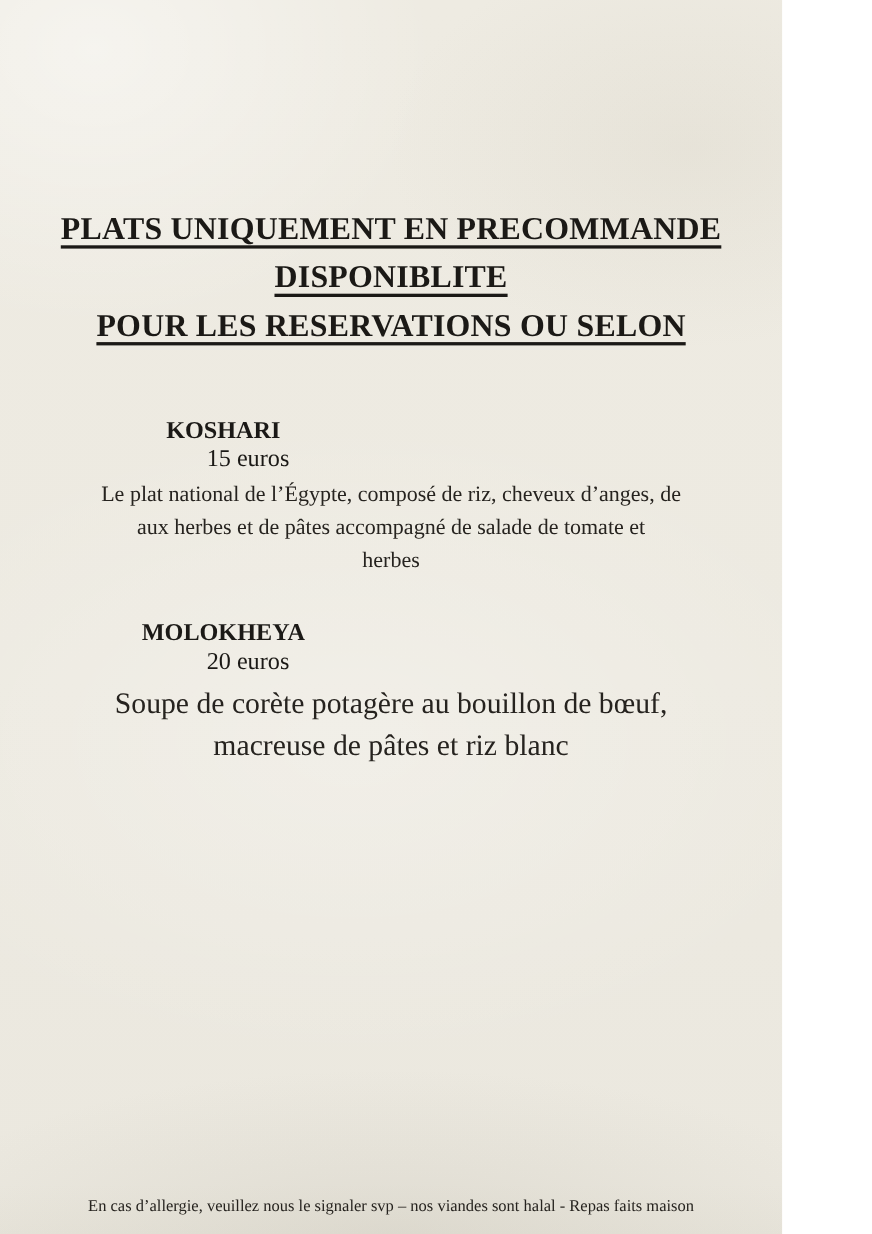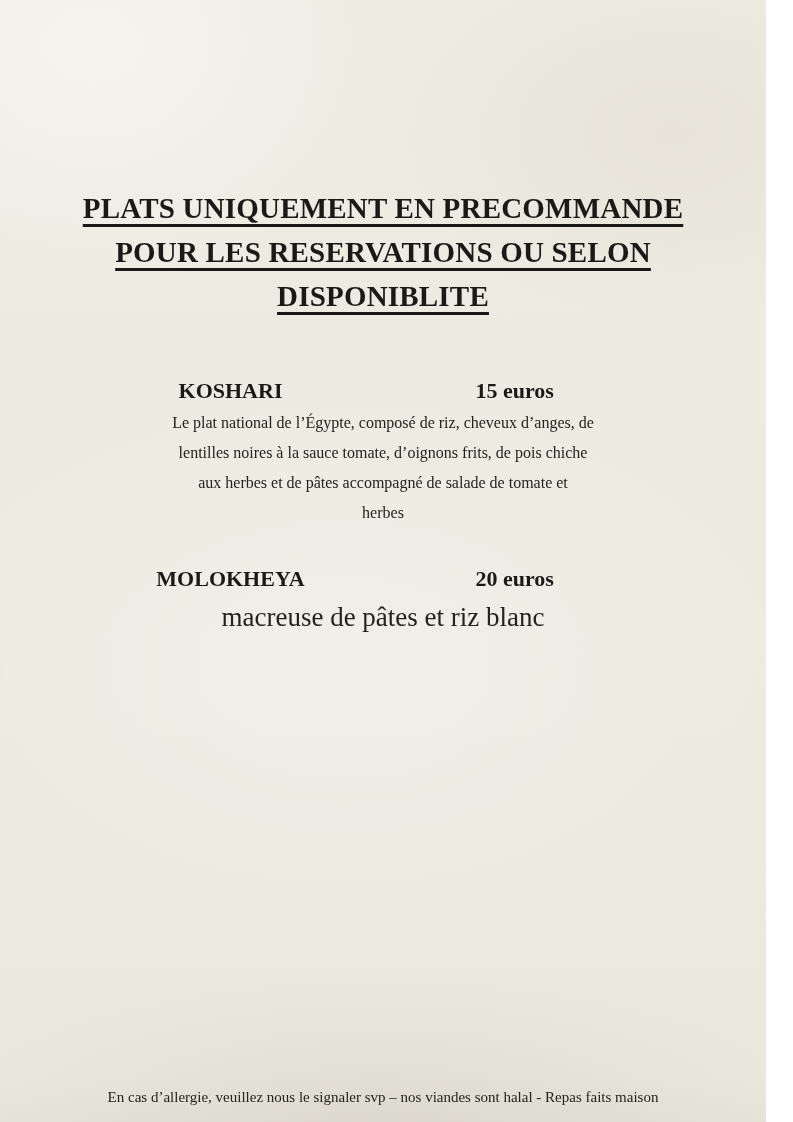--- a/index.html
+++ b/index.html
@@ -7,21 +7,21 @@
     padding: 0;
   }
   body {
     width: 793px;
     height: 1122px;
     overflow: hidden;
     font-family: "Liberation Serif", "DejaVu Serif", serif;
   }
   .page {
     position: relative;
-    width: 766px;
+    width: 711px;
     height: 1122px;
     color: #1d1b18;
     background:
       radial-gradient(ellipse 420px 280px at 88% 12%, rgba(205,199,183,0.22), transparent 65%),
       radial-gradient(ellipse 520px 420px at 12% 4%, rgba(255,255,255,0.45), transparent 60%),
       radial-gradient(ellipse 680px 420px at 45% 60%, rgba(255,255,255,0.25), transparent 70%),
       radial-gradient(ellipse 600px 200px at 50% 100%, rgba(170,164,148,0.18), transparent 75%),
       linear-gradient(to bottom, #eeebe2 0%, #edeae1 55%, #ebe8df 96%, #e7e4da 100%);
   }
   .content {
@@ -40,46 +40,47 @@
   }
   .title > div {
     text-decoration: underline;
     text-decoration-thickness: 2.5px;
     text-underline-offset: 6px;
   }
   .dish-row {
     display: flex;
     justify-content: space-between;
     align-items: baseline;
+    flex-direction: column;
   }
   .dish-name {
     display: inline-block;
     width: 320px;
     text-align: center;
     font-size: 22px;
     font-weight: bold;
     color: #1b1916;
   }
   .dish-price {
     display: inline-block;
     width: 220px;
-    text-align: left;
+    text-align: right;
     font-size: 22px;
-    font-weight: bold;
+    font-weight: normal;
     color: #1b1916;
   }
   .dish-koshari .dish-row { margin-top: 60px; }
   .dish-molokheya .dish-row { margin-top: 38px; }
   .dish-desc {
     text-align: center;
     color: #26231f;
   }
   .desc-small {
     margin-top: 4px;
-    font-size: 16px;
+    font-size: 20px;
     line-height: 30px;
   }
   .desc-large {
     margin-top: 6px;
     font-size: 27px;
     line-height: 38px;
   }
   .footnote {
     position: absolute;
     left: 0;
@@ -91,43 +92,43 @@
   }
 </style>
 </head>
 <body>
 
 <div class="page">
   <div class="content">
 
     <h1 class="title">
         <div>PLATS UNIQUEMENT EN PRECOMMANDE</div>
+        <div>DISPONIBLITE</div>
         <div>POUR LES RESERVATIONS OU SELON</div>
-        <div>DISPONIBLITE</div>
       </h1>
 
     <section class="dish dish-koshari">
       <div class="dish-row">
         <span class="dish-name">KOSHARI</span>
         <span class="dish-price">15 euros</span>
       </div>
       <div class="dish-desc desc-small">
           <div>Le plat national de l’Égypte, composé de riz, cheveux d’anges, de</div>
-          <div>lentilles noires à la sauce tomate, d’oignons frits, de pois chiche</div>
           <div>aux herbes et de pâtes accompagné de salade de tomate et</div>
           <div>herbes</div>
         </div>
     </section>
 
     <section class="dish dish-molokheya">
       <div class="dish-row">
         <span class="dish-name">MOLOKHEYA</span>
         <span class="dish-price">20 euros</span>
       </div>
       <div class="dish-desc desc-large">
+          <div>Soupe de corète potagère au bouillon de bœuf,</div>
           <div>macreuse de pâtes et riz blanc</div>
         </div>
     </section>
 
   </div>
 
   <footer class="footnote">En cas d’allergie, veuillez nous le signaler svp – nos viandes sont halal - Repas faits maison</footer>
 </div>
 
 </body></html>

